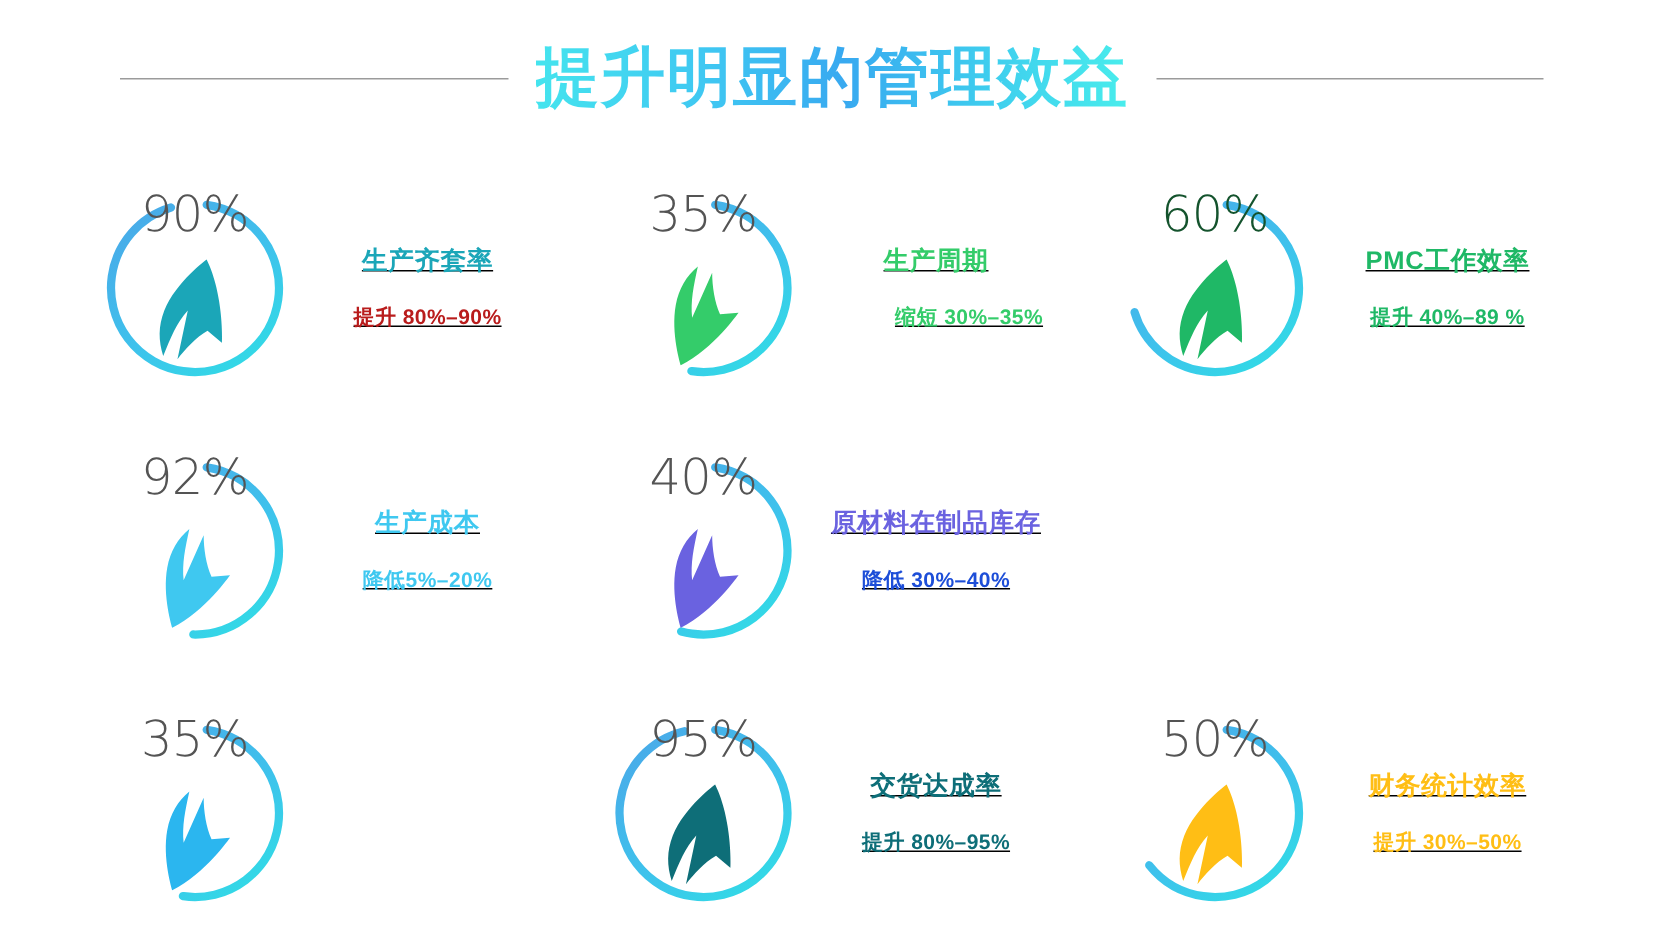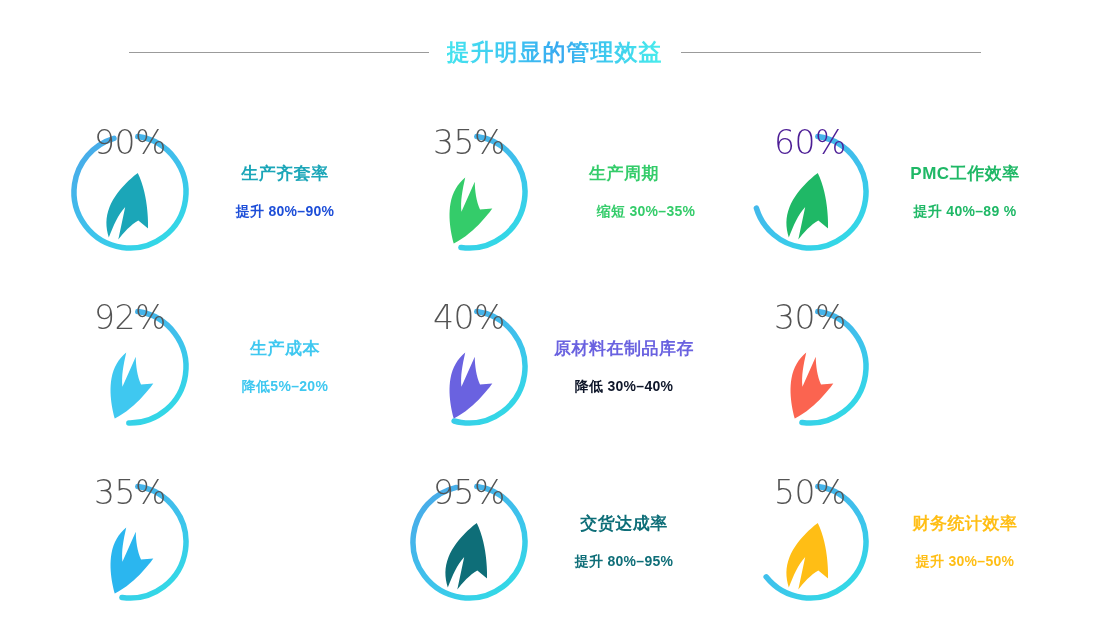--- a/index.html
+++ b/index.html
@@ -22,21 +22,21 @@
     gap: 18px;
     padding: 0 80px;
   }
   .rule {
     flex: 1 1 auto;
     height: 1px;
     background: #9b9b9b;
     max-width: 300px;
   }
   .page-title {
-    font-size: 23px;
+    font-size: 43px;
     font-weight: bold;
     letter-spacing: 1px;
     white-space: nowrap;
     background: linear-gradient(90deg, #45E4EE 0%, #3FC6F2 30%, #38A9F0 52%, #3FD0EE 78%, #49EDEC 100%);
     -webkit-background-clip: text;
     background-clip: text;
     -webkit-text-fill-color: transparent;
     color: #3AC3F0;
   }
 
@@ -81,20 +81,21 @@
   }
   .gauge-arrow { width: 26px; height: 26px; display: block; margin-top: 1px; }
 
   .card-text {
     margin-left: 14px;
     display: flex;
     flex-direction: column;
     align-items: center;
     gap: 18px;
     min-width: 150px;
+    text-decoration: underline;
   }
   .card-label {
     font-size: 17px;
     font-weight: bold;
     white-space: nowrap;
     letter-spacing: 0.5px;
   }
   .card-detail {
     font-size: 14px;
     font-weight: bold;
@@ -132,21 +133,21 @@
         <div class="gauge-value" style="color: rgb(84, 84, 84);">90%</div>
         <svg class="gauge-arrow" viewBox="0 0 26 26">
           <g fill="#1BA6B8" transform="rotate(12 13 13)">
               <path d="M13 3 C13 3 8.5 8 7.5 13.5 C7 16.5 7.6 19 9 21.5 C9.6 18 10.1 15.2 11.6 12.6 L11.6 21.5 C12.6 19.4 14 17 15.8 15.4 L18.8 17 C18.8 17 17.4 8.6 13 3 Z"></path>
             </g>
         </svg>
       </div>
     </div>
     <div class="card-text">
       <div class="card-label" style="color: rgb(27, 166, 184);">生产齐套率</div>
-      <div class="card-detail" style="color: #1d4ed8;">提升 80%–90%</div>
+      <div class="card-detail" style="color: #b91c1c;">提升 80%–90%</div>
     </div>
     </div>
     <div class="card">
     <div class="gauge">
       <svg viewBox="0 0 132 132">
         <defs>
           <linearGradient id="g1" x1="1" y1="0" x2="0" y2="1">
             <stop offset="0%" stop-color="#4BA6E8"></stop>
             <stop offset="55%" stop-color="#3EC2EC"></stop>
             <stop offset="100%" stop-color="#2FE0E4"></stop>
@@ -174,21 +175,21 @@
         <defs>
           <linearGradient id="g2" x1="1" y1="0" x2="0" y2="1">
             <stop offset="0%" stop-color="#4BA6E8"></stop>
             <stop offset="55%" stop-color="#3EC2EC"></stop>
             <stop offset="100%" stop-color="#2FE0E4"></stop>
           </linearGradient>
         </defs>
         <circle cx="66" cy="66" r="56" fill="none" stroke="url(#g2)" stroke-width="5.5" stroke-linecap="round" stroke-dasharray="239.26 112.59" transform="rotate(-82 66 66)"></circle>
       </svg>
       <div class="gauge-center">
-        <div class="gauge-value" style="color: #4c1d95;">60%</div>
+        <div class="gauge-value" style="color: #14532d;">60%</div>
         <svg class="gauge-arrow" viewBox="0 0 26 26">
           <g fill="#1FB866" transform="rotate(12 13 13)">
               <path d="M13 3 C13 3 8.5 8 7.5 13.5 C7 16.5 7.6 19 9 21.5 C9.6 18 10.1 15.2 11.6 12.6 L11.6 21.5 C12.6 19.4 14 17 15.8 15.4 L18.8 17 C18.8 17 17.4 8.6 13 3 Z"></path>
             </g>
         </svg>
       </div>
     </div>
     <div class="card-text">
       <div class="card-label" style="color: rgb(31, 184, 102);">PMC工作效率</div>
       <div class="card-detail" style="color: rgb(31, 184, 102);">提升 40%–89 %</div>
@@ -236,44 +237,24 @@
         <div class="gauge-value" style="color: rgb(84, 84, 84);">40%</div>
         <svg class="gauge-arrow" viewBox="0 0 26 26">
           <g fill="#6A62E0" transform="rotate(24 13 13)">
               <path d="M13 23 C13 23 9 18.5 7.8 13.5 C7.1 10.6 7.4 8 8.6 5.6 C9.3 9 9.9 11.8 11.4 14.4 L11.4 5.6 C12.4 7.8 13.9 10.2 15.7 11.8 L18.6 10.2 C18.6 10.2 17.2 17.8 13 23 Z"></path>
             </g>
         </svg>
       </div>
     </div>
     <div class="card-text">
       <div class="card-label" style="color: rgb(106, 98, 224);">原材料在制品库存</div>
-      <div class="card-detail" style="color: #0f172a;">降低 30%–40%</div>
-    </div>
-    </div>
-    <div class="card">
-    <div class="gauge">
-      <svg viewBox="0 0 132 132">
-        <defs>
-          <linearGradient id="g5" x1="1" y1="0" x2="0" y2="1">
-            <stop offset="0%" stop-color="#4BA6E8"></stop>
-            <stop offset="55%" stop-color="#3EC2EC"></stop>
-            <stop offset="100%" stop-color="#2FE0E4"></stop>
-          </linearGradient>
-        </defs>
-        <circle cx="66" cy="66" r="56" fill="none" stroke="url(#g5)" stroke-width="5.5" stroke-linecap="round" stroke-dasharray="175.93 175.93" transform="rotate(-82 66 66)"></circle>
-      </svg>
-      <div class="gauge-center">
-        <div class="gauge-value" style="color: rgb(84, 84, 84);">30%</div>
-        <svg class="gauge-arrow" viewBox="0 0 26 26">
-          <g fill="#FB6450" transform="rotate(24 13 13)">
-              <path d="M13 23 C13 23 9 18.5 7.8 13.5 C7.1 10.6 7.4 8 8.6 5.6 C9.3 9 9.9 11.8 11.4 14.4 L11.4 5.6 C12.4 7.8 13.9 10.2 15.7 11.8 L18.6 10.2 C18.6 10.2 17.2 17.8 13 23 Z"></path>
-            </g>
-        </svg>
-      </div>
-    </div>
+      <div class="card-detail" style="color: #1d4ed8;">降低 30%–40%</div>
+    </div>
+    </div>
+    <div class="card">
     </div>
     <div class="card">
     <div class="gauge">
       <svg viewBox="0 0 132 132">
         <defs>
           <linearGradient id="g6" x1="1" y1="0" x2="0" y2="1">
             <stop offset="0%" stop-color="#4BA6E8"></stop>
             <stop offset="55%" stop-color="#3EC2EC"></stop>
             <stop offset="100%" stop-color="#2FE0E4"></stop>
           </linearGradient>

